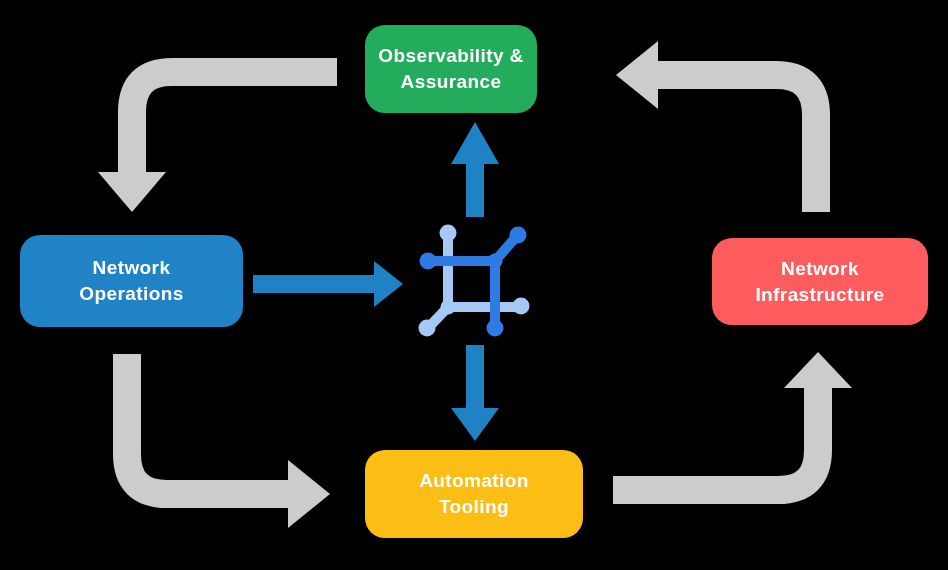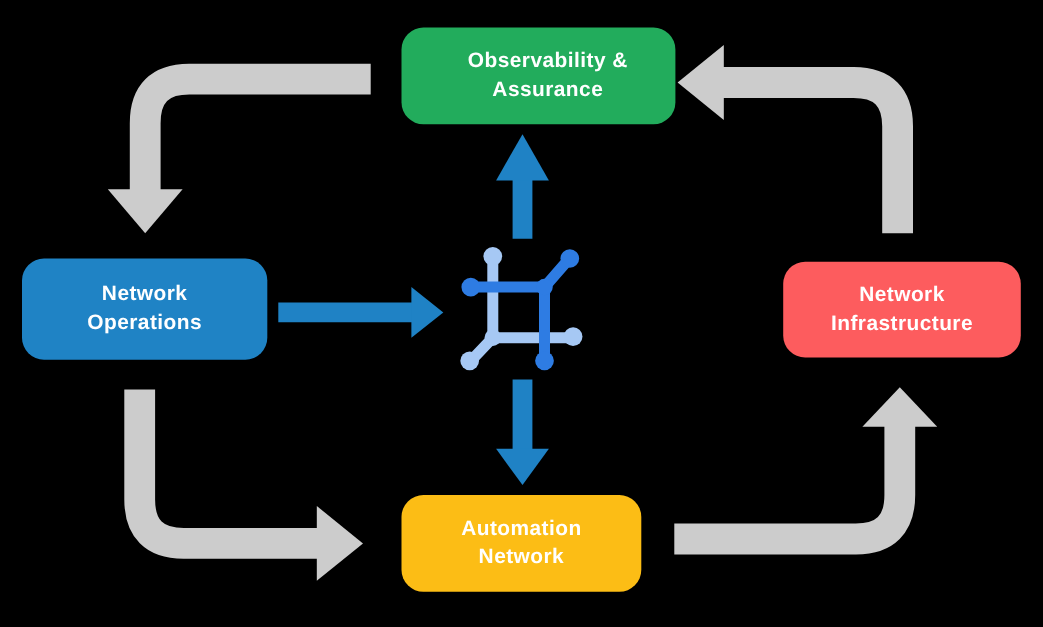--- a/index.html
+++ b/index.html
@@ -18,21 +18,21 @@
     text-align:center;
   }
   .node-label{
     color:#FFFFFF;
     font-size:19px;
     font-weight:700;
     letter-spacing:0.4px;
     line-height:1.35;
     white-space:pre-line;
   }
-  .node-observability{left:365px;top:25px;width:232px;height:88px;background:#22AC5C;padding-left:17px;}
+  .node-observability{left:365px;top:25px;width:172px;height:88px;background:#22AC5C;}
   .node-operations{left:20px;top:235px;width:223px;height:92px;background:#1F83C5;}
   .node-infrastructure{left:712px;top:238px;width:216px;height:87px;background:#FD5C5E;}
   .node-tooling{left:365px;top:450px;width:218px;height:88px;background:#FCBD15;}
 </style>
 </head>
 <body>
 
 <div class="stage">
 
   <svg class="arrow-layer" width="948" height="570" viewBox="0 0 948 570" fill="none">
@@ -110,16 +110,16 @@
 Operations</div>
   </div>
 
   <div class="node node-infrastructure">
     <div class="node-label">Network
 Infrastructure</div>
   </div>
 
   <div class="node node-tooling">
     <div class="node-label">Automation
-Network</div>
+Tooling</div>
   </div>
 
 </div>
 
 </body></html>

